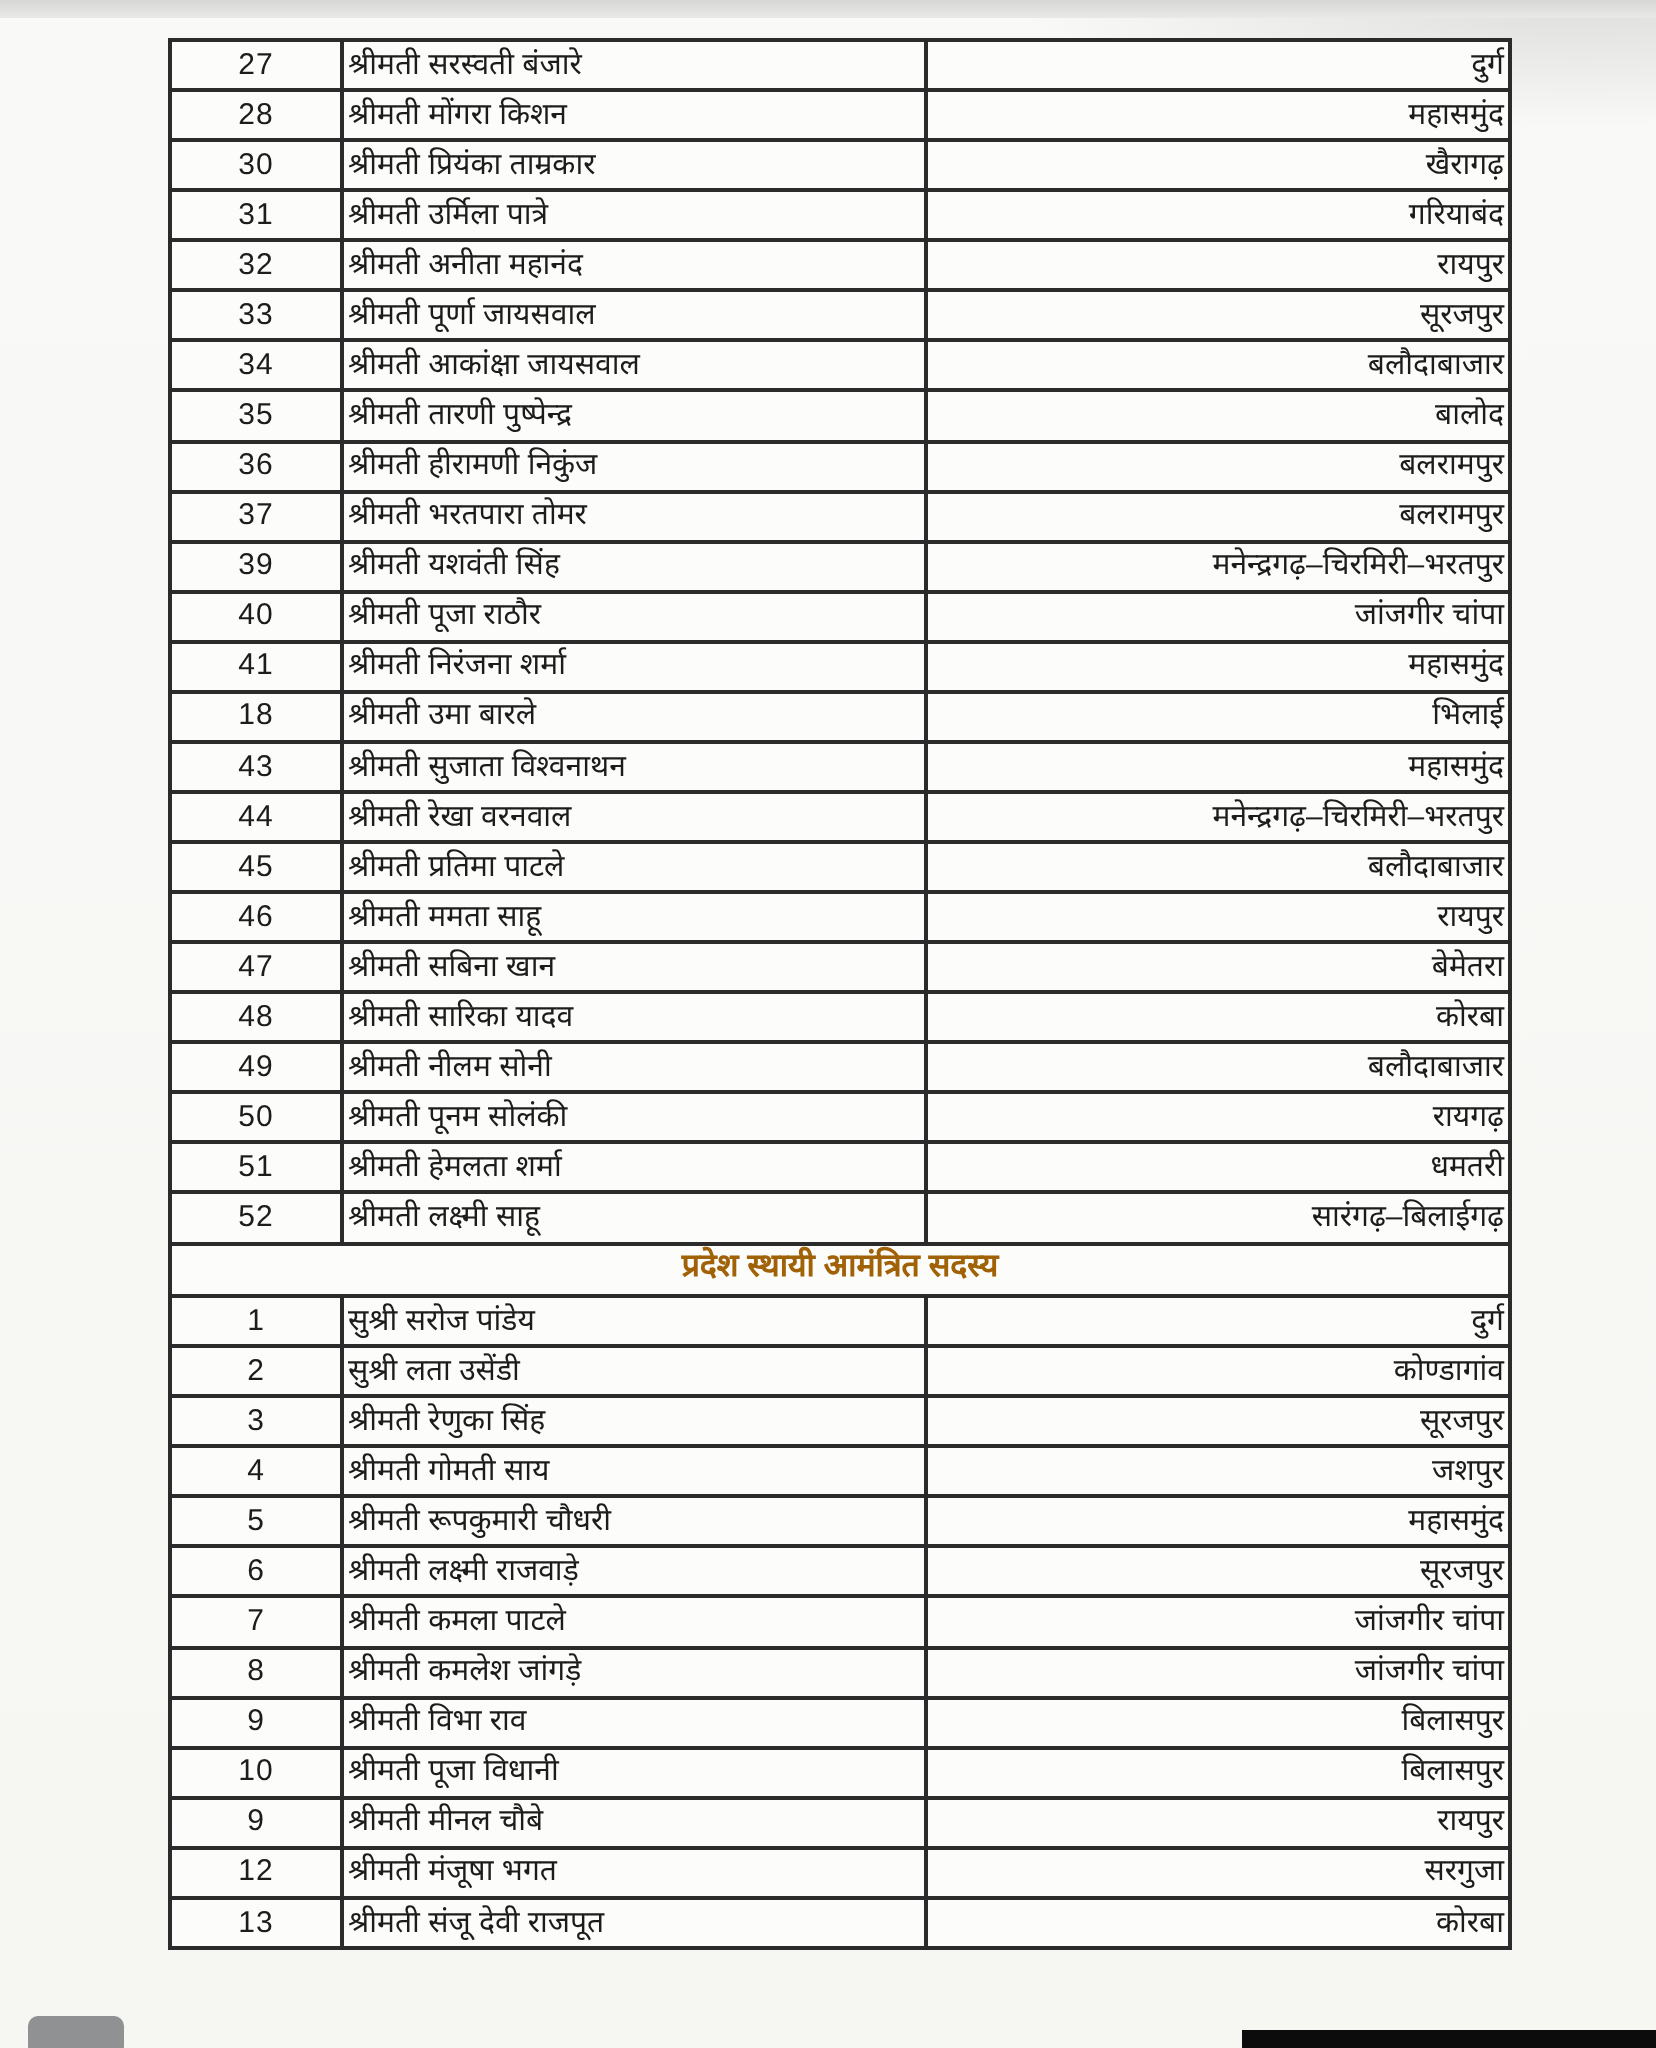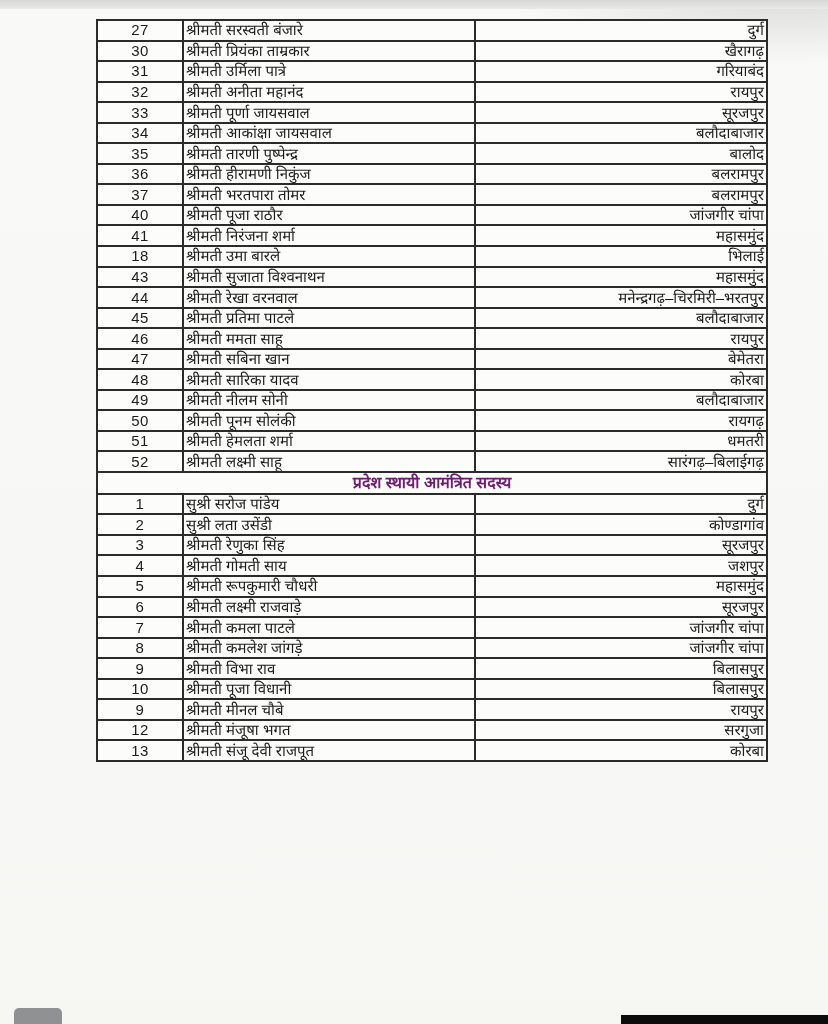--- a/index.html
+++ b/index.html
@@ -20,24 +20,24 @@
       linear-gradient(#f9f9f7, #f6f6f3);
   }
   .top-strip {
     position: absolute;
     left: 0; top: 0;
     width: 828px; height: 9px;
     background: linear-gradient(#d7d7d5, #e9e9e7);
   }
   table.roster {
     position: absolute;
-    left: 96px;
+    left: 84px;
     top: 19px;
     width: 670px;
-    height: 743px;
+    height: 956px;
     border-collapse: collapse;
     table-layout: fixed;
     background: #fcfcfa;
   }
   table.roster col.c-no { width: 86px; }
   table.roster col.c-name { width: 292px; }
   table.roster col.c-dist { width: 292px; }
   table.roster td {
     border: 2px solid #2b2b2b;
     font-size: 15px;
@@ -57,21 +57,21 @@
     padding-left: 5px;
     margin-left: 24px;
   }
   td.dist-cell {
     text-align: right;
   }
   tr.section-row td {
     text-align: center;
     font-weight: bold;
     font-size: 16px;
-    color: #701a75;
+    color: #a16207;
   }
   .gray-tab {
     position: absolute;
     left: 14px;
     top: 1008px;
     width: 48px;
     height: 20px;
     border-radius: 5px;
     background: #8f9192;
   }
@@ -96,20 +96,25 @@
       <col class="c-name">
       <col class="c-dist">
     </colgroup>
     <tbody id="section1-body">
         <tr>
           <td class="no-cell">27</td>
           <td class="name-cell">श्रीमती सरस्वती बंजारे</td>
           <td class="dist-cell">दुर्ग</td>
         </tr>
         <tr>
+          <td class="no-cell">28</td>
+          <td class="name-cell">श्रीमती मोंगरा किशन</td>
+          <td class="dist-cell">महासमुंद</td>
+        </tr>
+        <tr>
           <td class="no-cell">30</td>
           <td class="name-cell">श्रीमती प्रियंका ताम्रकार</td>
           <td class="dist-cell">खैरागढ़</td>
         </tr>
         <tr>
           <td class="no-cell">31</td>
           <td class="name-cell">श्रीमती उर्मिला पात्रे</td>
           <td class="dist-cell">गरियाबंद</td>
         </tr>
         <tr>
@@ -134,20 +139,25 @@
         </tr>
         <tr>
           <td class="no-cell">36</td>
           <td class="name-cell">श्रीमती हीरामणी निकुंज</td>
           <td class="dist-cell">बलरामपुर</td>
         </tr>
         <tr>
           <td class="no-cell">37</td>
           <td class="name-cell">श्रीमती भरतपारा तोमर</td>
           <td class="dist-cell">बलरामपुर</td>
+        </tr>
+        <tr>
+          <td class="no-cell">39</td>
+          <td class="name-cell">श्रीमती यशवंती सिंह</td>
+          <td class="dist-cell">मनेन्द्रगढ़–चिरमिरी–भरतपुर</td>
         </tr>
         <tr>
           <td class="no-cell">40</td>
           <td class="name-cell">श्रीमती पूजा राठौर</td>
           <td class="dist-cell">जांजगीर चांपा</td>
         </tr>
         <tr>
           <td class="no-cell">41</td>
           <td class="name-cell">श्रीमती निरंजना शर्मा</td>
           <td class="dist-cell">महासमुंद</td>

